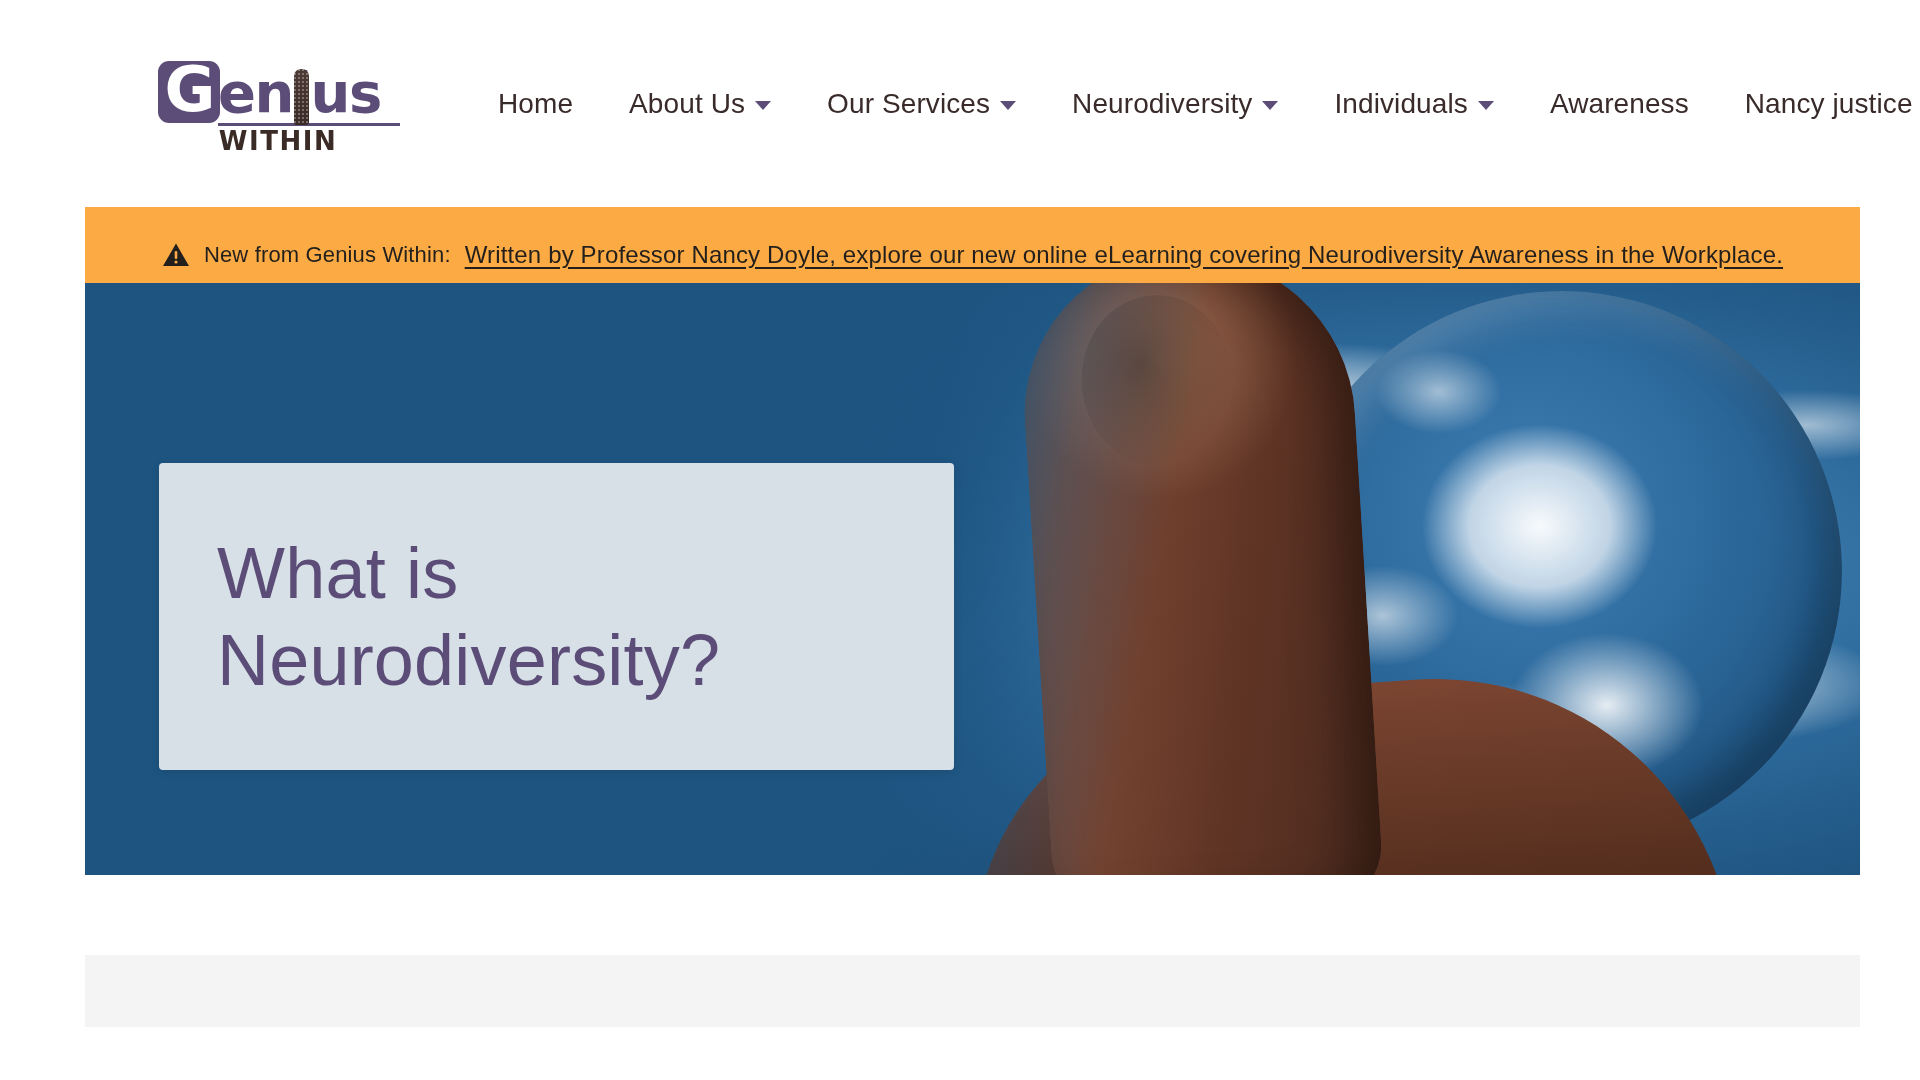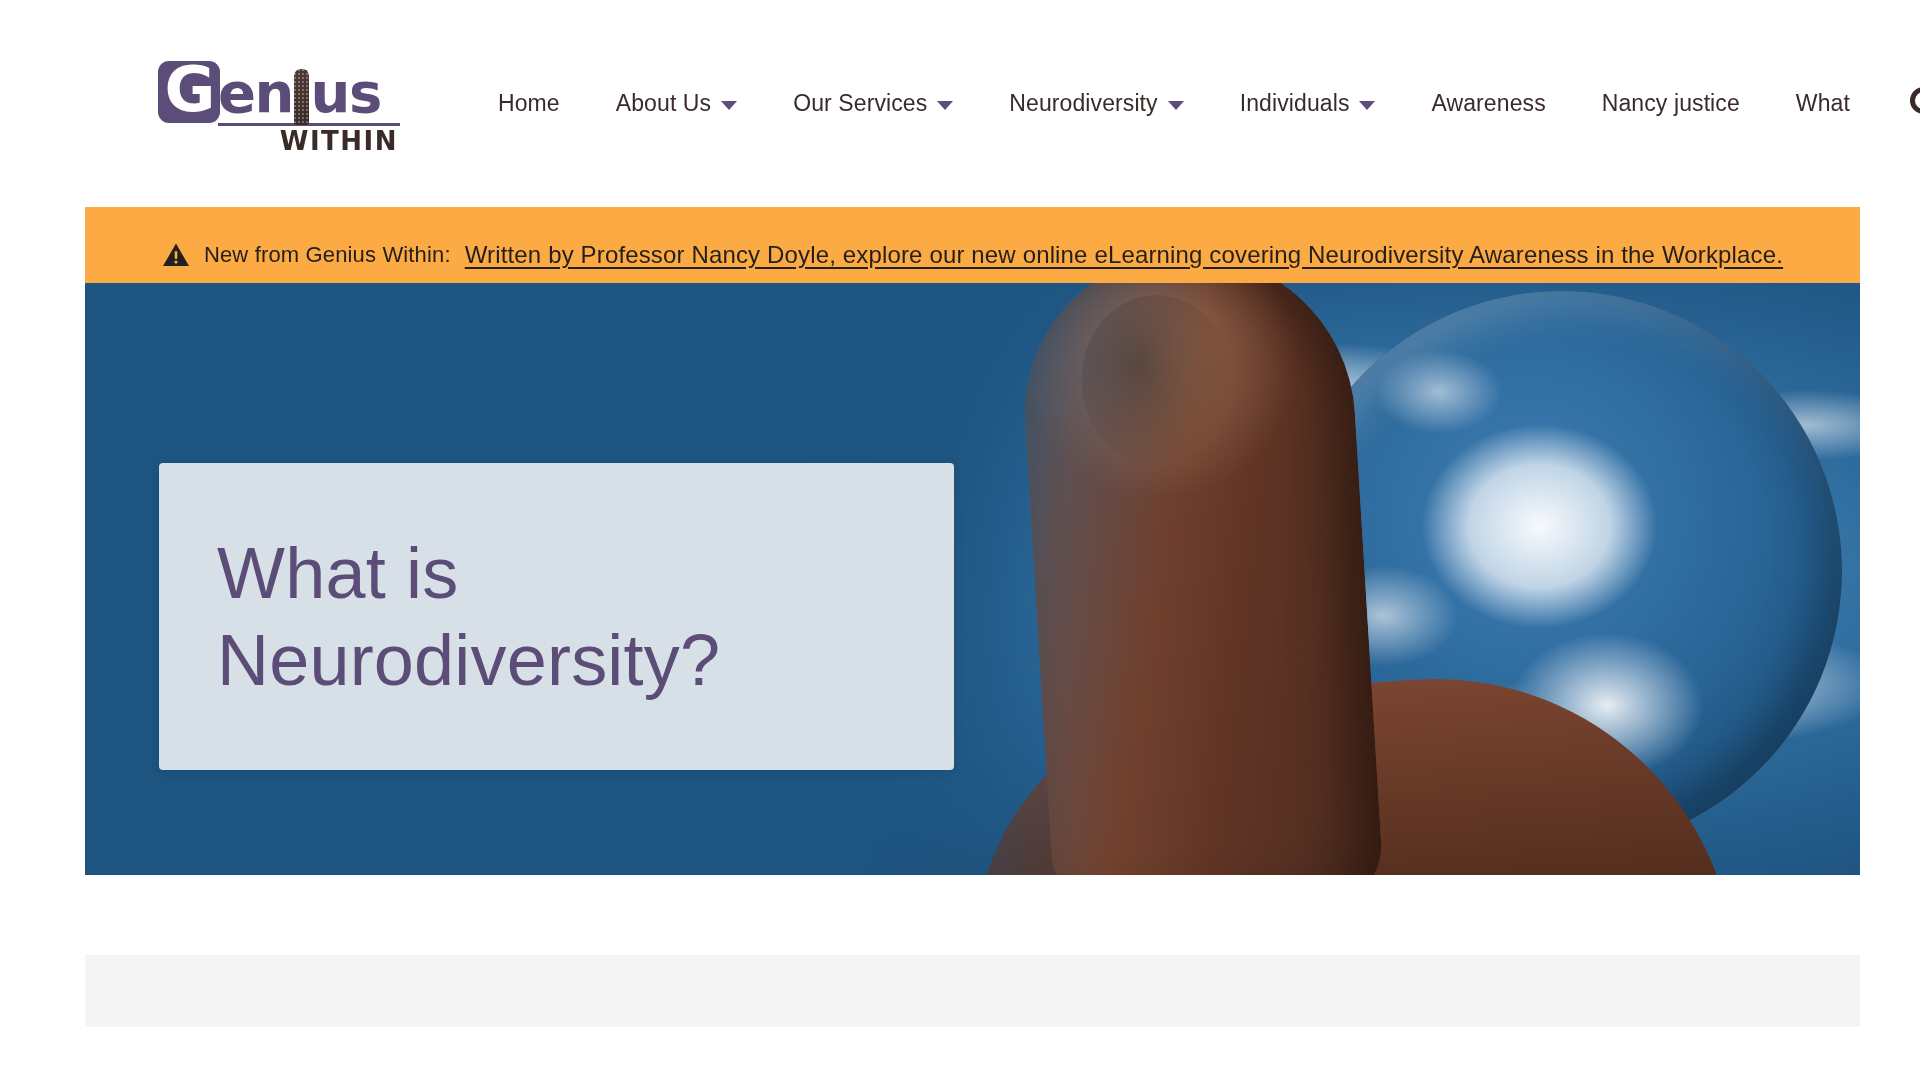--- a/index.html
+++ b/index.html
@@ -89,21 +89,21 @@
       linear-gradient(#4d3a34, #3a2b26);
     border-radius: 7px 7px 3px 3px;
   }
   .logo-rule {
     margin-left: 60px;
     width: 182px;
     height: 3px;
     background: #5c4d78;
   }
   .logo-within {
-    text-align: right;
+    text-align: center;
     color: #3a2b26;
     font-family: "DejaVu Sans", sans-serif;
     font-weight: bold;
     font-size: 26px;
     letter-spacing: 1.5px;
     margin-top: 0;
     padding-right: 2px;
   }
 
   
@@ -112,21 +112,21 @@
     align-items: center;
     margin-left: 70px;
     gap: 0;
   }
   .nav-item {
     display: flex;
     align-items: center;
     gap: 10px;
     padding: 0 28px;
     color: #3a2b2b;
-    font-size: 23px;
+    font-size: 28px;
     font-weight: 400;
     letter-spacing: .1px;
     white-space: nowrap;
     cursor: pointer;
   }
   .caret {
     width: 0; height: 0;
     border-left: 8px solid transparent;
     border-right: 8px solid transparent;
     border-top: 9px solid #5c4d78;

